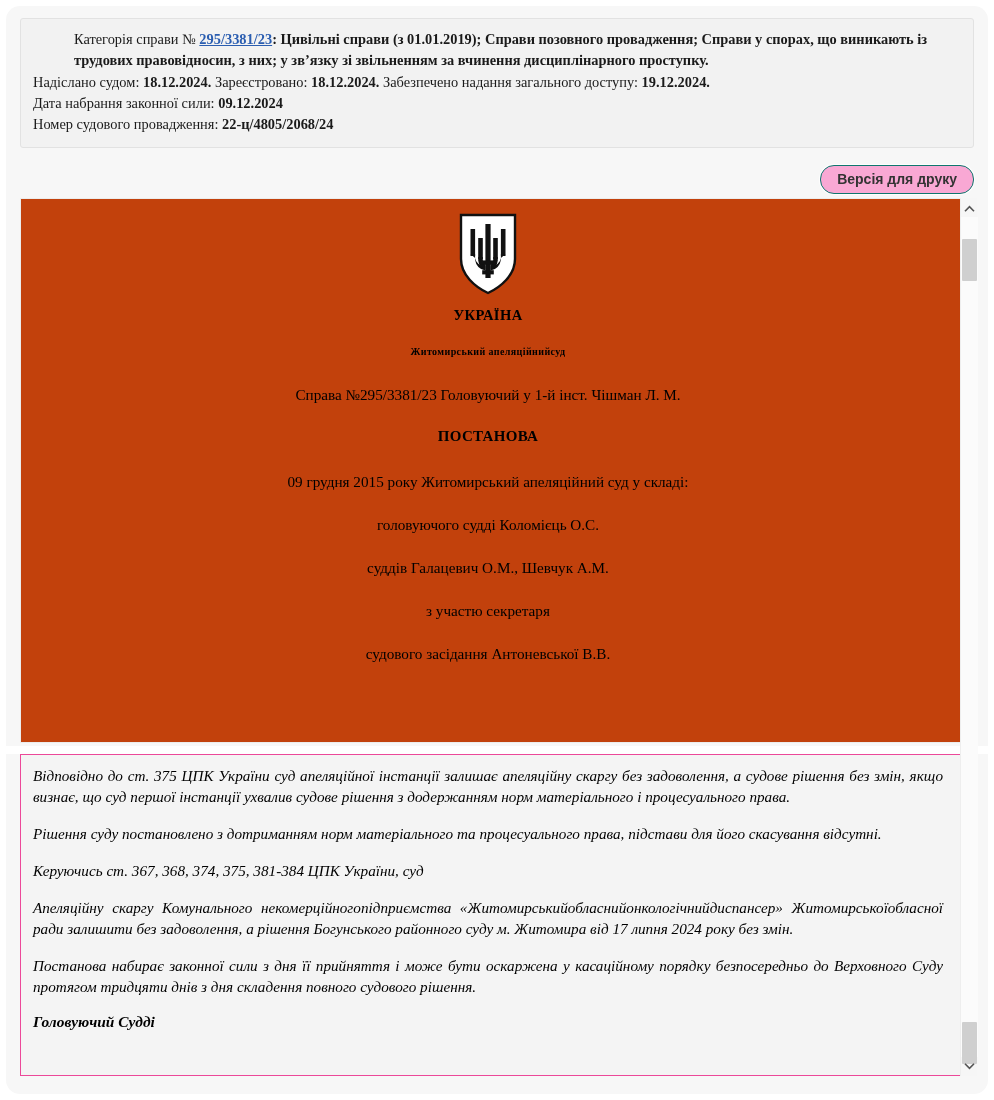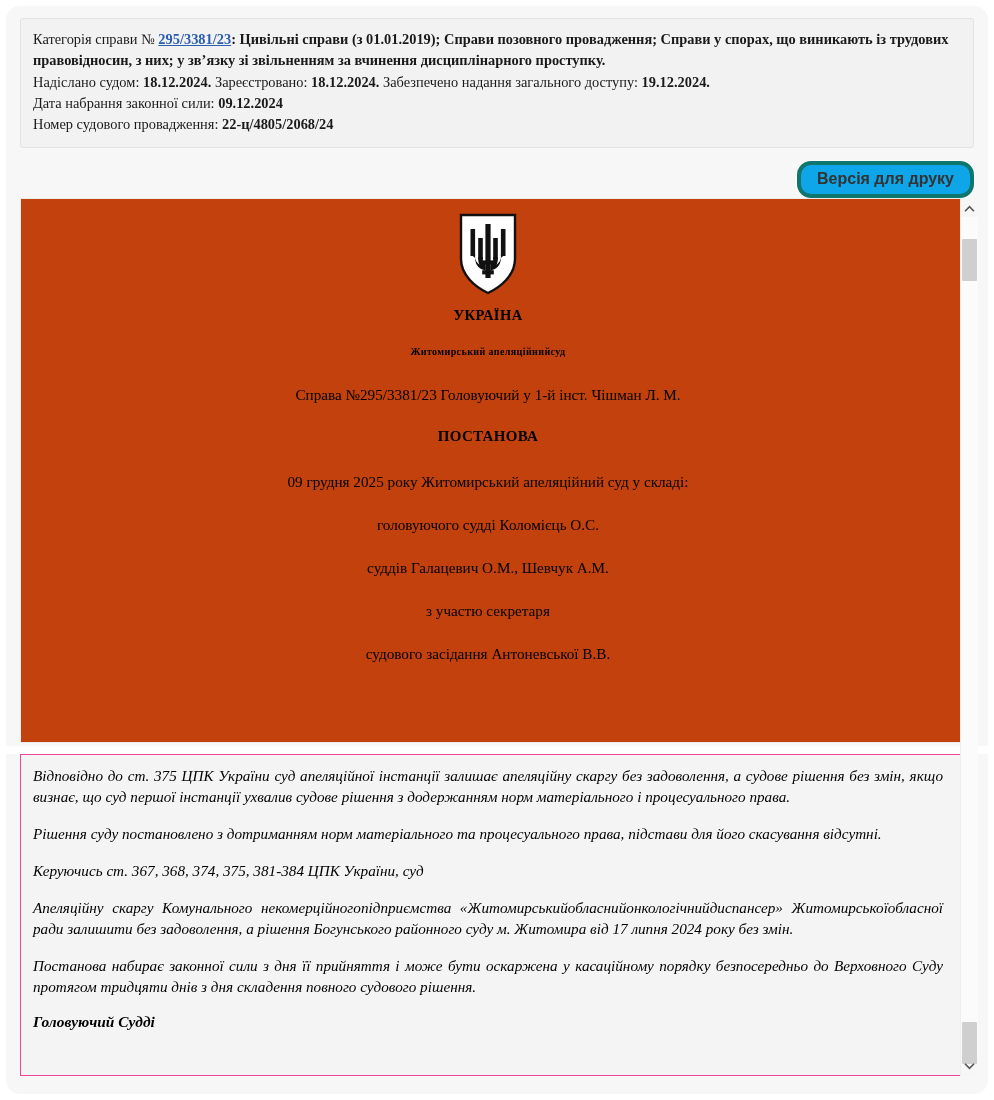--- a/index.html
+++ b/index.html
@@ -40,20 +40,21 @@
     box-sizing: border-box;
     padding: 10px 12px 12px 12px;
   }
   .meta-line {
     font-size: 14.4px;
     line-height: 21px;
     color: #1a1a1a;
   }
   .meta-line.category {
     margin-bottom: 1px;
+    margin-left: 41px;
   }
   .meta-label { font-weight: 400; }
   .meta-strong { font-weight: 700; }
   .case-link {
     color: #2a5db0;
     font-weight: 700;
     text-decoration: underline;
     cursor: pointer;
   }
 
@@ -62,26 +63,26 @@
     position: absolute;
     left: 14px;
     top: 158px;
     width: 954px;
     height: 30px;
     display: flex;
     justify-content: flex-end;
     align-items: center;
   }
   .print-btn {
-    background: #0ea5e9;
-    border: 4px solid #0f766e;
+    background: #f9a8d4;
+    border: 1px solid #0f766e;
     border-radius: 14px;
     padding: 6px 16px 7px 16px;
     font-family: "Liberation Sans", "DejaVu Sans", sans-serif;
-    font-size: 16px;
+    font-size: 14px;
     font-weight: 700;
     color: #333333;
     cursor: pointer;
     line-height: 1;
     box-shadow: 0 0 0 1px rgba(255,255,255,0.8);
   }
 
   
   .doc-viewport {
     position: absolute;
@@ -286,21 +287,21 @@
         </span>
       </div>
 
       <div class="doc-center doc-title-country">УКРАЇНА</div>
       <div class="doc-center doc-title-court">Житомирський апеляційнийсуд</div>
 
       <div class="doc-p">Справа №295/3381/23   Головуючий у 1-й інст. Чішман Л. М.</div>
 
       <div class="doc-heading">ПОСТАНОВА</div>
 
-      <div class="doc-p">09 грудня 2025 року Житомирський апеляційний суд у складі:</div>
+      <div class="doc-p">09 грудня 2015 року Житомирський апеляційний суд у складі:</div>
       <div class="doc-p">головуючого судді Коломієць О.С.</div>
       <div class="doc-p">суддів Галацевич О.М., Шевчук А.М.</div>
       <div class="doc-p">з участю секретаря</div>
       <div class="doc-p">судового засідання Антоневської В.В.</div>
 
     </div>
   </div>
 
   <div class="gap-strip"></div>
 

